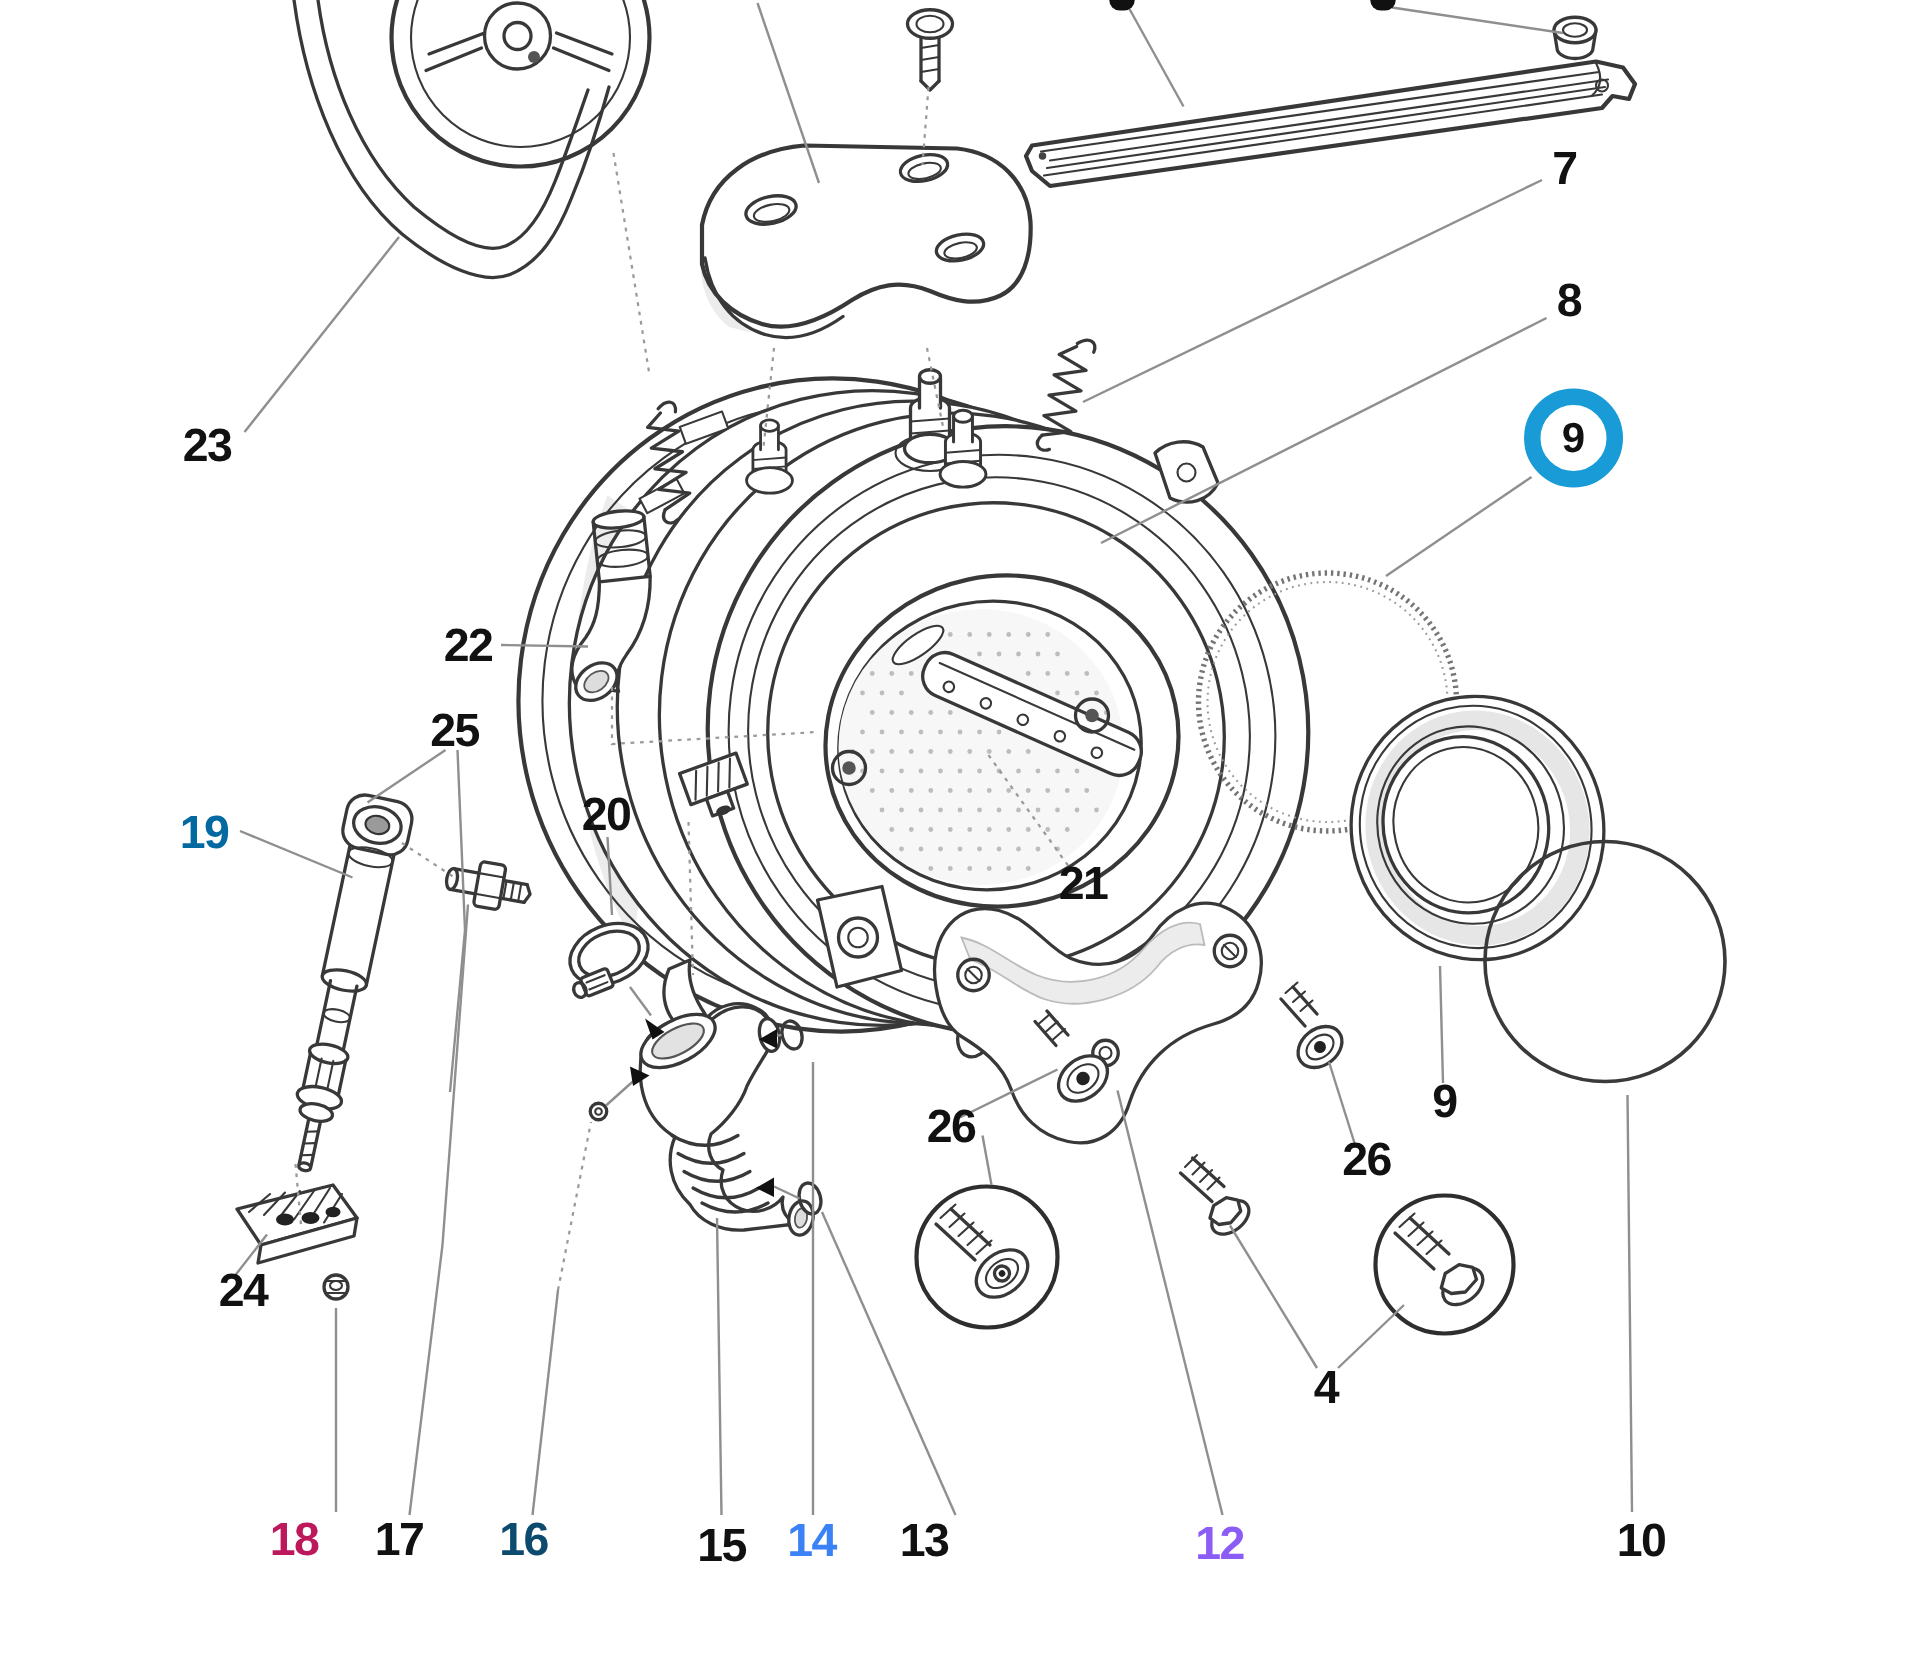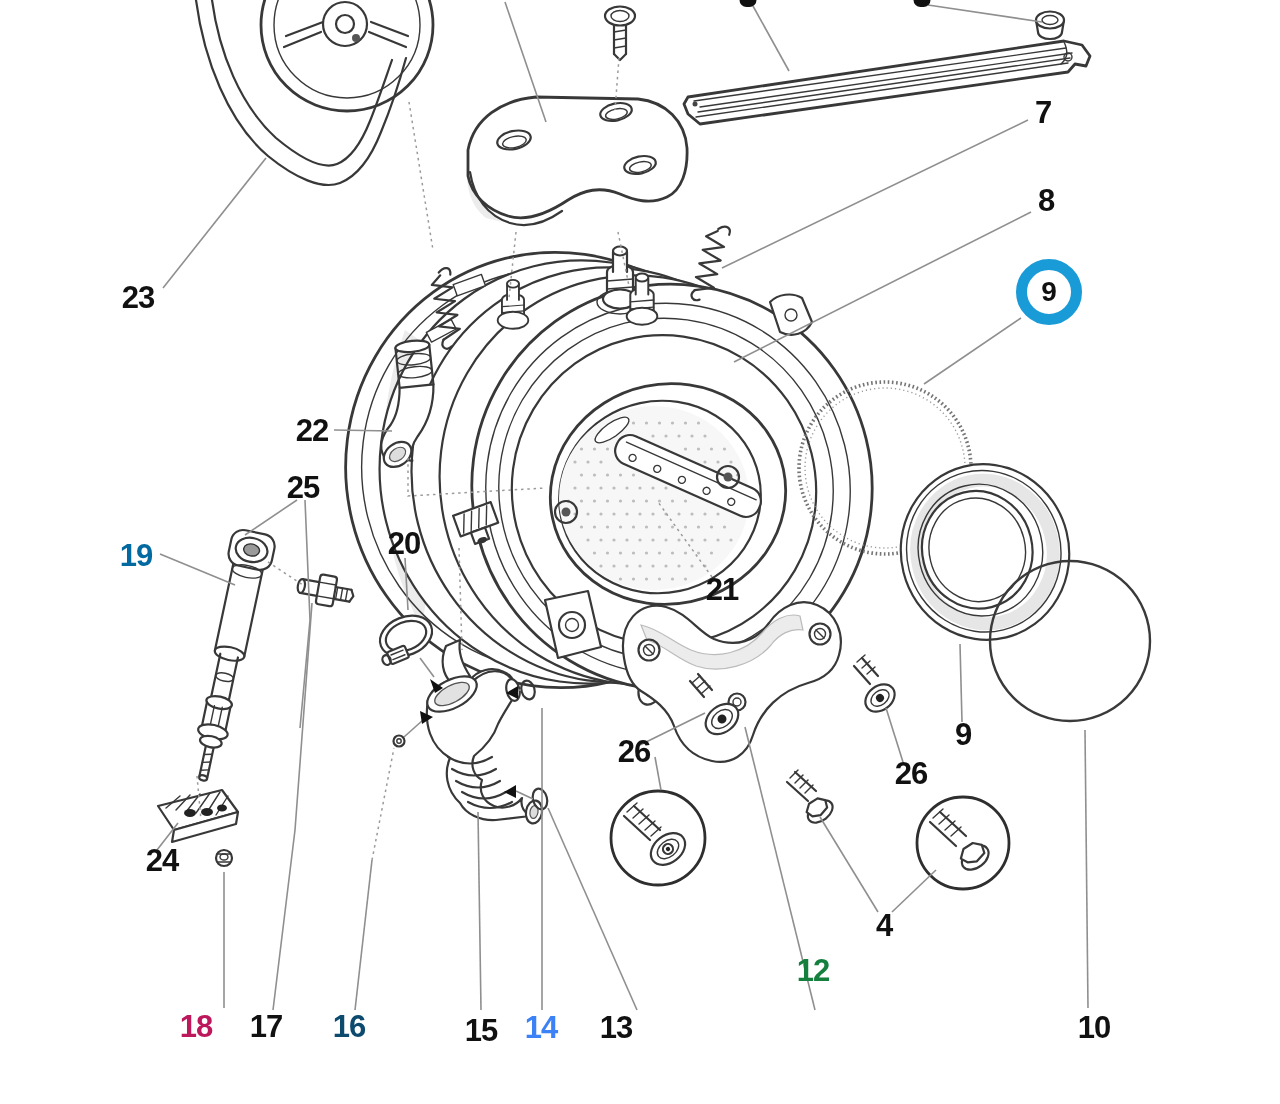--- a/index.html
+++ b/index.html
@@ -600,21 +600,21 @@
       <span class="part-label" style="left: 303px; top: 487px; color: rgb(17, 17, 17);">25</span>
       <span class="part-label" style="left: 136px; top: 555px; color: #0369a1;">19</span>
       <span class="part-label" style="left: 404px; top: 543px; color: rgb(17, 17, 17);">20</span>
       <span class="part-label" style="left: 142px; top: 860px; color: rgb(17, 17, 17); margin-left: 20px;">24</span>
       <span class="part-label" style="left: 196px; top: 1026px; color: #be185d;">18</span>
       <span class="part-label" style="left: 266px; top: 1026px; color: rgb(17, 17, 17);">17</span>
       <span class="part-label" style="left: 349px; top: 1026px; color: #0c4a6e;">16</span>
       <span class="part-label" style="left: 481px; top: 1030px; color: rgb(17, 17, 17);">15</span>
       <span class="part-label" style="left: 541px; top: 1027px; color: #3b82f6;">14</span>
       <span class="part-label" style="left: 616px; top: 1027px; color: rgb(17, 17, 17);">13</span>
-      <span class="part-label" style="left: 813px; top: 970px; color: #15803d;">12</span>
+      <span class="part-label" style="left: 813px; top: 1029px; color: #8b5cf6;">12</span>
       <span class="part-label" style="left: 1094px; top: 1027px; color: rgb(17, 17, 17);">10</span>
       <span class="part-label" style="left: 722px; top: 589px; color: rgb(17, 17, 17);">21</span>
       <span class="part-label" style="left: 634px; top: 751px; color: rgb(17, 17, 17);">26</span>
       <span class="part-label" style="left: 911px; top: 773px; color: rgb(17, 17, 17);">26</span>
       <span class="part-label" style="left: 963px; top: 734px; color: rgb(17, 17, 17);">9</span>
       <span class="part-label" style="left: 884px; top: 925px; color: rgb(17, 17, 17);">4</span>
       <span class="part-label" style="left: 1043px; top: 112px; color: rgb(17, 17, 17);">7</span>
       <span class="part-label" style="left: 1046px; top: 200px; color: rgb(17, 17, 17);">8</span>
       <span class="part-label hl" style="left: 1049px; top: 292px; color: rgb(17, 17, 17); border: 11px solid rgb(24, 155, 215);">9</span>
       <span class="partial-label" style="left: 748px; top: 0px;"></span>

